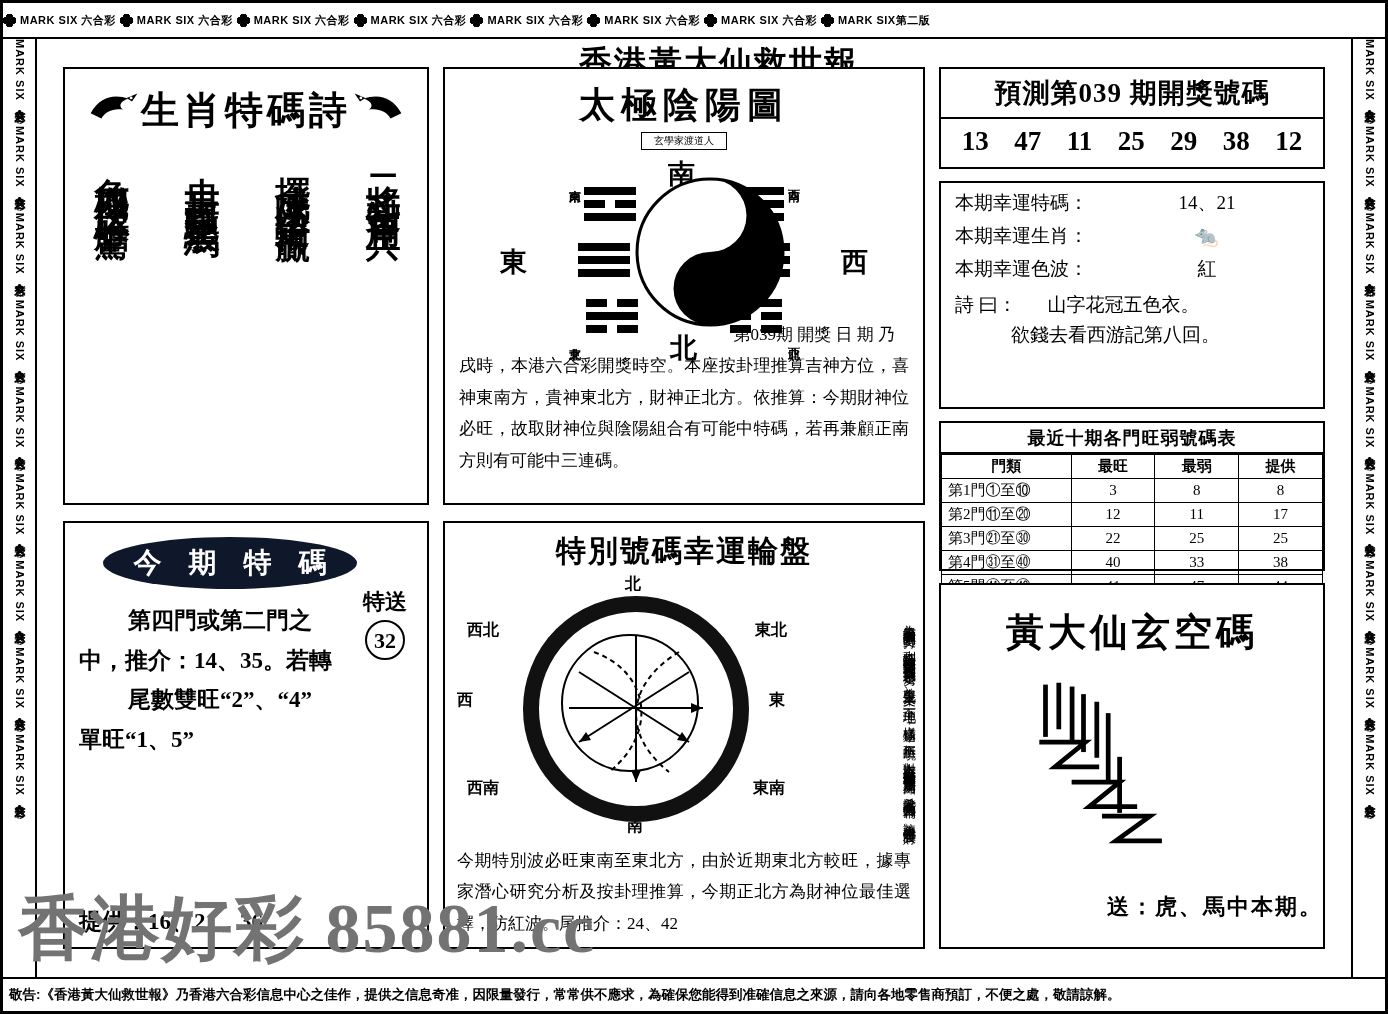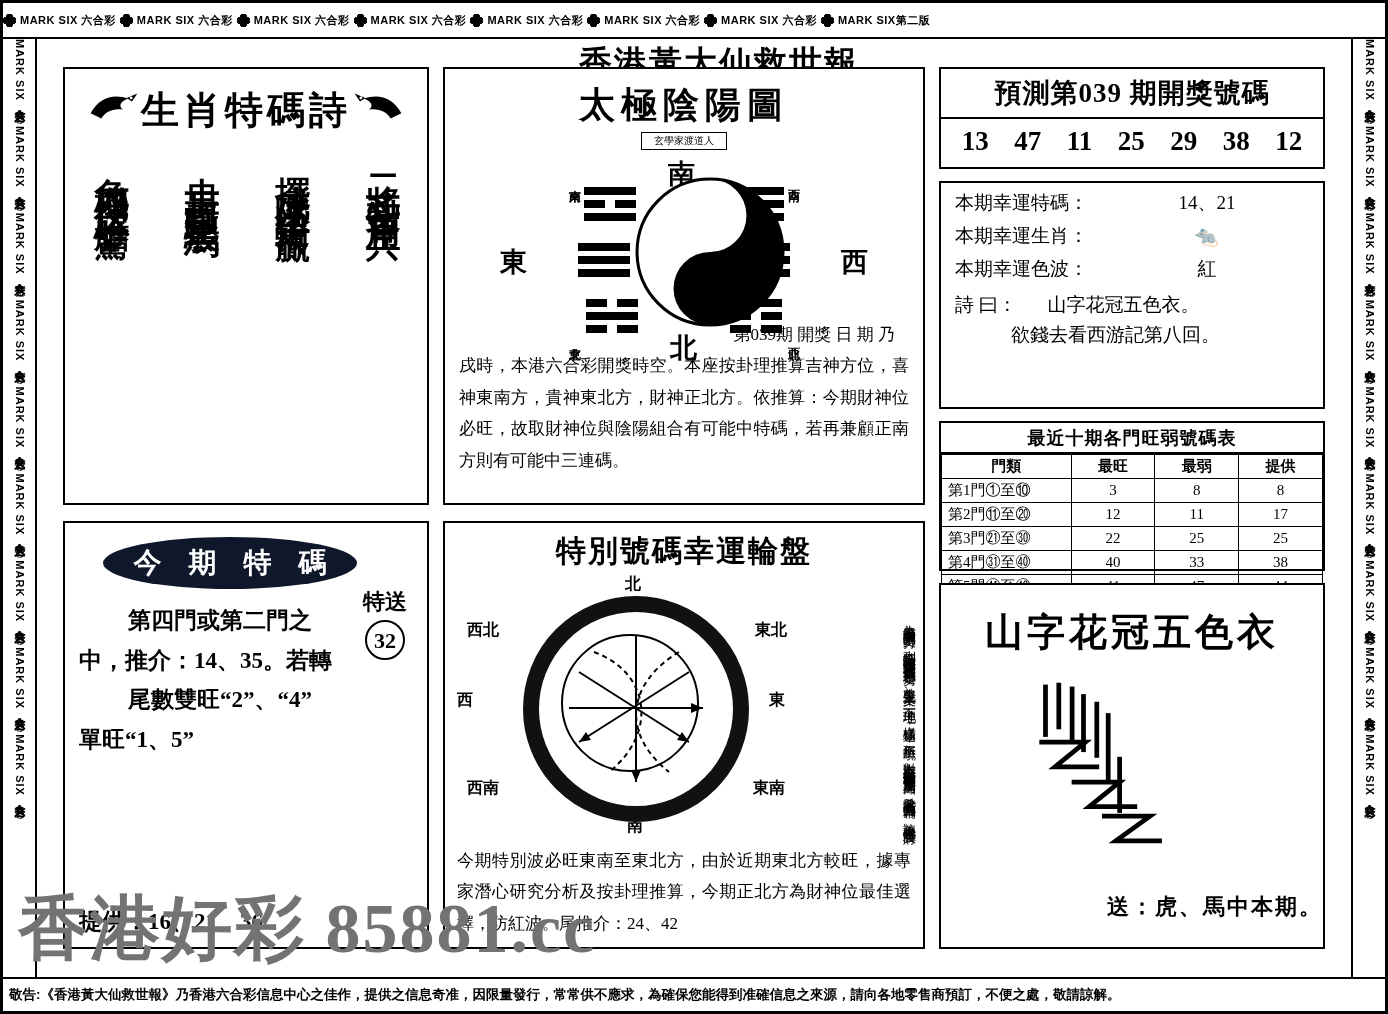--- a/index.html
+++ b/index.html
@@ -484,21 +484,21 @@
           <td class="c1"><span>第5門</span><span>㊶至㊾</span></td>
           <td>41</td>
           <td>47</td>
           <td>44</td>
         </tr>
       </tbody>
     </table>
   </div>
 
   <div class="panel" id="panel-code">
-    <div class="code-title">山字花冠五色衣</div>
+    <div class="code-title">黃大仙玄空碼</div>
     <div class="glyph-wrap">
       <svg viewBox="0 0 240 200" style="position:absolute;left:70px;top:10px;width:240px;height:190px;">
         <g stroke="#000" fill="none" stroke-width="5" stroke-linecap="square">
           <path d="M30 20 L30 70"></path>
           <path d="M44 18 L44 62"></path>
           <path d="M58 22 L58 74"></path>
           <path d="M26 78 L72 78 L40 104 L84 104"></path>
           <path d="M70 30 L70 86"></path>
           <path d="M84 38 L84 92"></path>
           <path d="M96 50 L96 118"></path>

